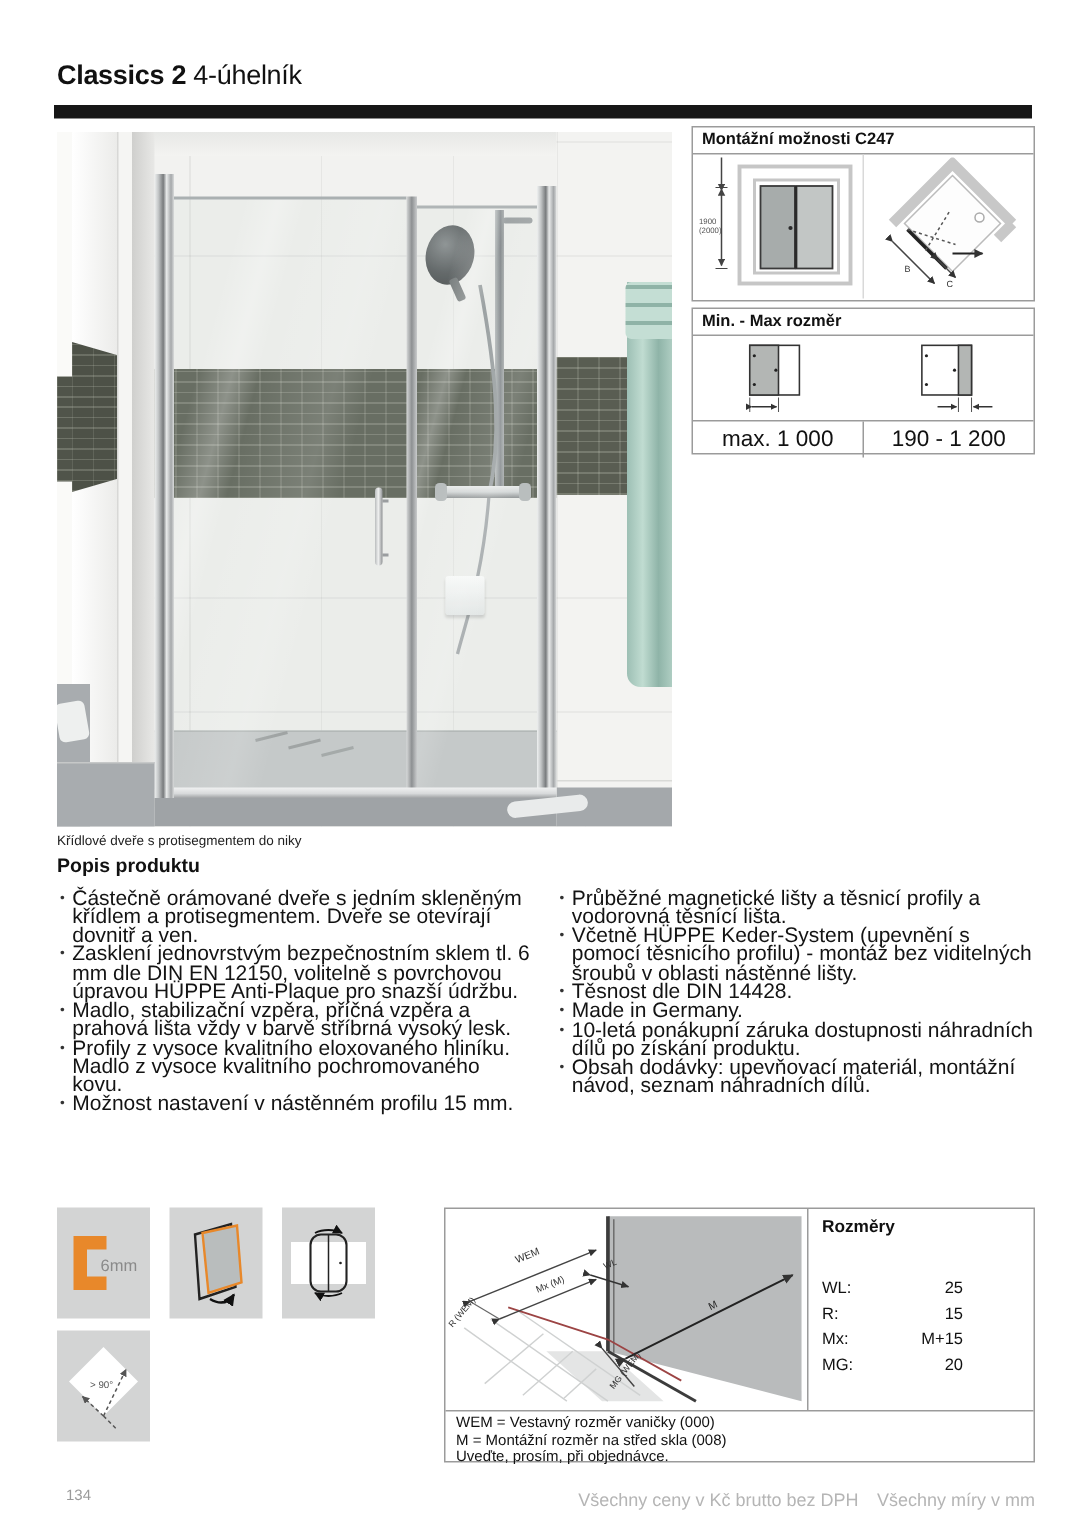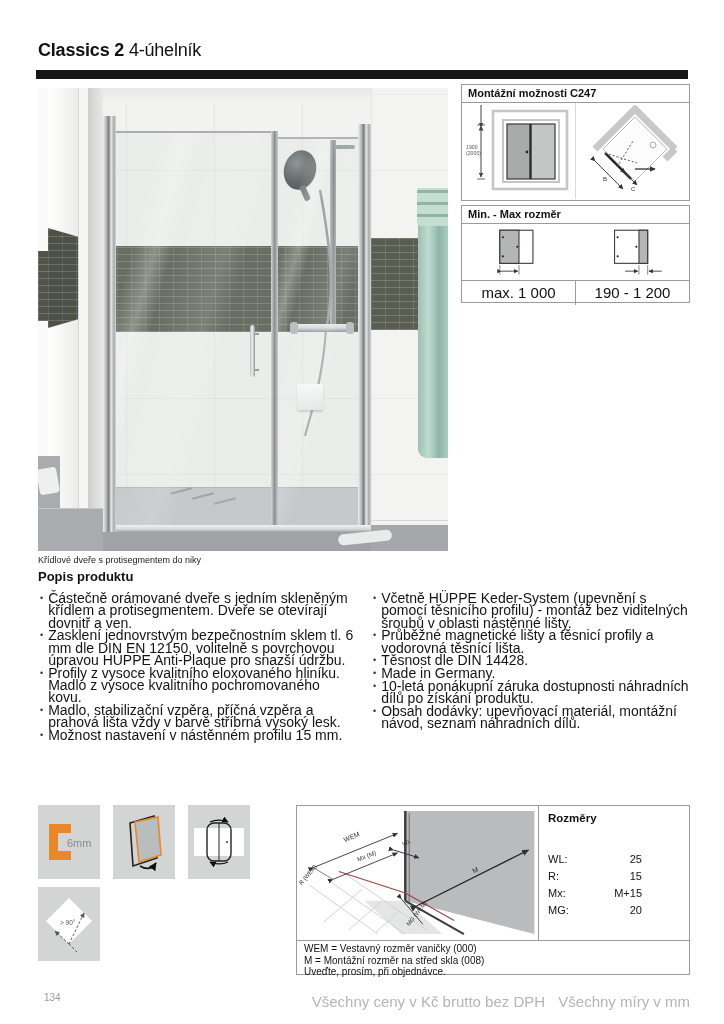--- a/index.html
+++ b/index.html
@@ -50,21 +50,21 @@
   .ficon{background:#d3d4d4;display:flex;align-items:center;justify-content:center;}
 
   
   .notes{border-top:1px solid #9b9b9b;padding:2px 7px;font-size:10px;line-height:11.5px;color:#111;}
   .dimrow{display:flex;font-size:11px;line-height:17px;}
   .dimrow .l{width:36px;}
   .dimrow .v{width:58px;text-align:right;}
 
   
   .pageno{left:44px;top:992px;font-size:10px;color:#9a9a9a;}
-  .legal{right:34px;top:993px;font-size:15px;color:#b5b5b5;}
+  .legal{right:34px;top:993px;font-size:12px;color:#b5b5b5;}
   .legal span + span{margin-left:9px;}
 
   svg{display:block;}
   svg text{font-family:"Liberation Sans","DejaVu Sans",sans-serif;}
 </style>
 </head>
 <body>
 
 <div class="page">
 
@@ -237,37 +237,37 @@
   <div class="abs cols">
     <div class="col">
       <ul class="bullets">
         <li>
             <span>Částečně orámované dveře s jedním skleněným křídlem a protisegmentem. Dveře se otevírají dovnitř a ven.</span>
           </li>
         <li>
             <span>Zasklení jednovrstvým bezpečnostním sklem tl. 6 mm dle DIN EN 12150, volitelně s povrchovou úpravou HÜPPE Anti-Plaque pro snazší údržbu.</span>
           </li>
         <li>
+            <span>Madlo, stabilizační vzpěra, příčná vzpěra a prahová lišta vždy v barvě stříbrná vysoký lesk.</span>
+          </li>
+        <li>
             <span>Profily z vysoce kvalitního eloxovaného hliníku. Madlo z vysoce kvalitního pochromovaného kovu.</span>
-          </li>
-        <li>
-            <span>Madlo, stabilizační vzpěra, příčná vzpěra a prahová lišta vždy v barvě stříbrná vysoký lesk.</span>
           </li>
         <li>
             <span>Možnost nastavení v nástěnném profilu 15 mm.</span>
           </li>
       </ul>
     </div>
     <div class="col">
       <ul class="bullets">
         <li>
+            <span>Průběžné magnetické lišty a těsnicí profily a vodorovná těsnící lišta.</span>
+          </li>
+        <li>
             <span>Včetně HÜPPE Keder-System (upevnění s pomocí těsnicího profilu) - montáž bez viditelných šroubů v oblasti nástěnné lišty.</span>
-          </li>
-        <li>
-            <span>Průběžné magnetické lišty a těsnicí profily a vodorovná těsnící lišta.</span>
           </li>
         <li>
             <span>Těsnost dle DIN 14428.</span>
           </li>
         <li>
             <span>Made in Germany.</span>
           </li>
         <li>
             <span>10-letá ponákupní záruka dostupnosti náhradních dílů po získání produktu.</span>
           </li>

